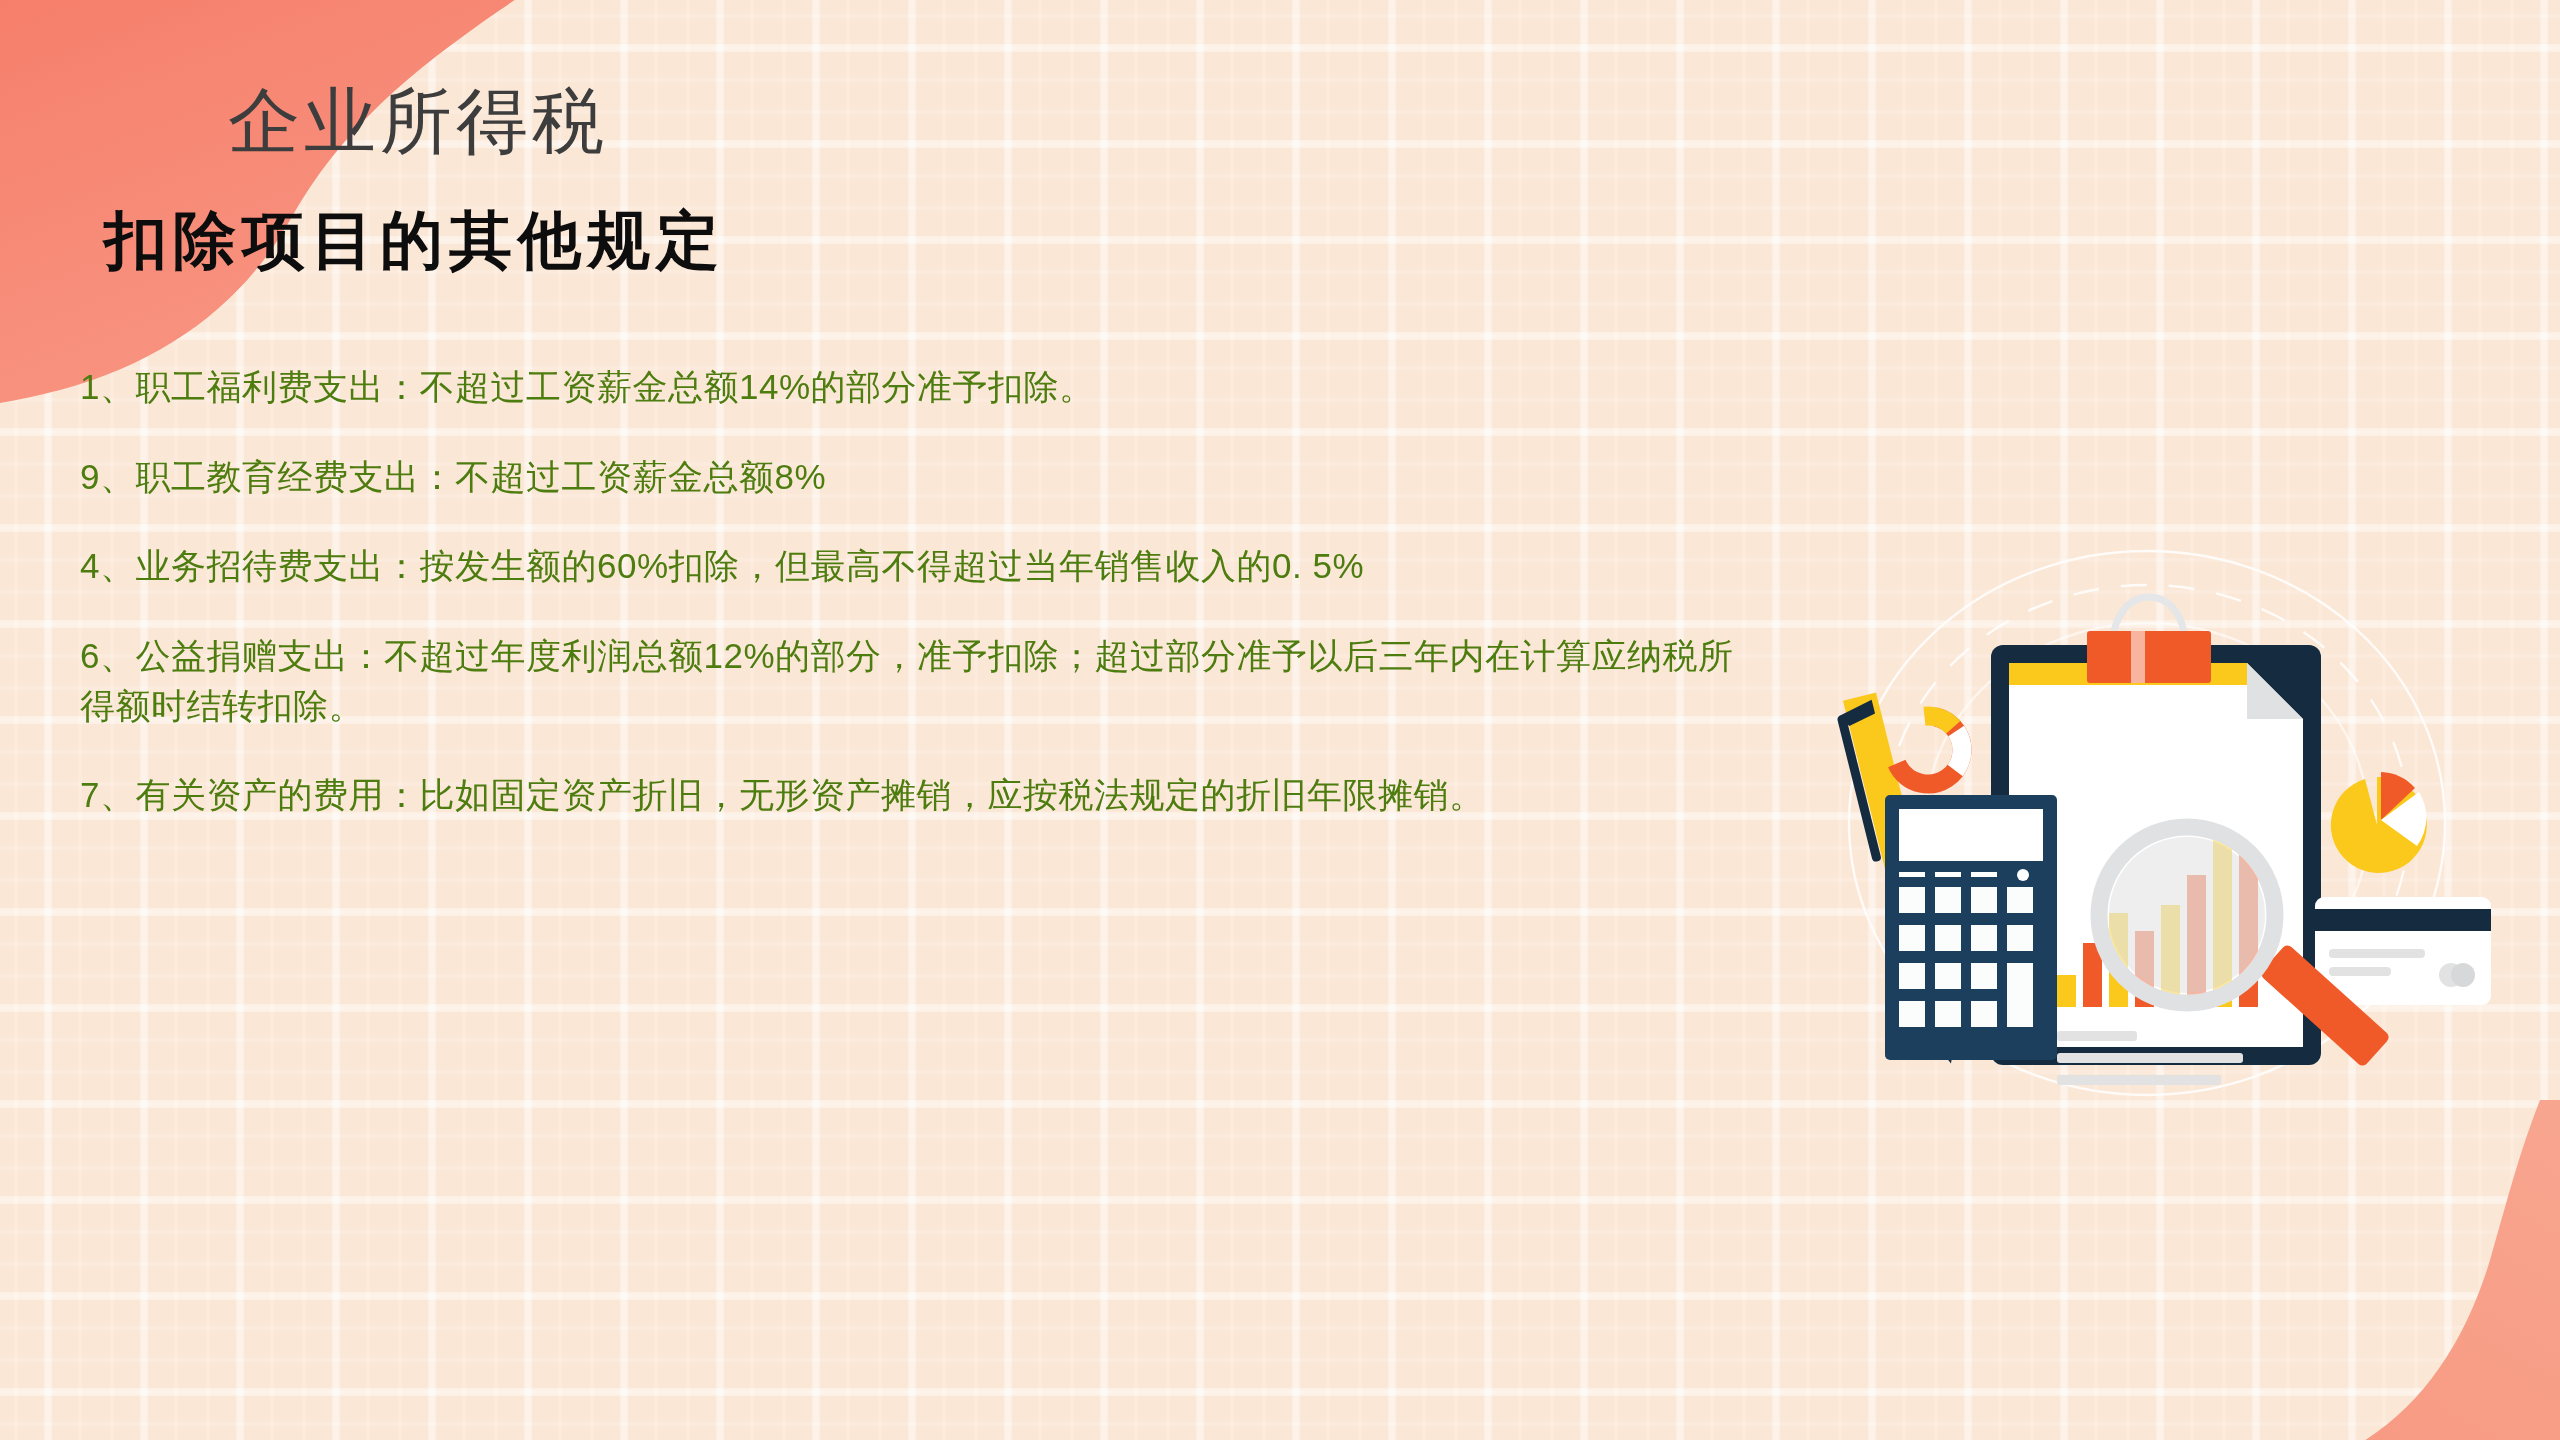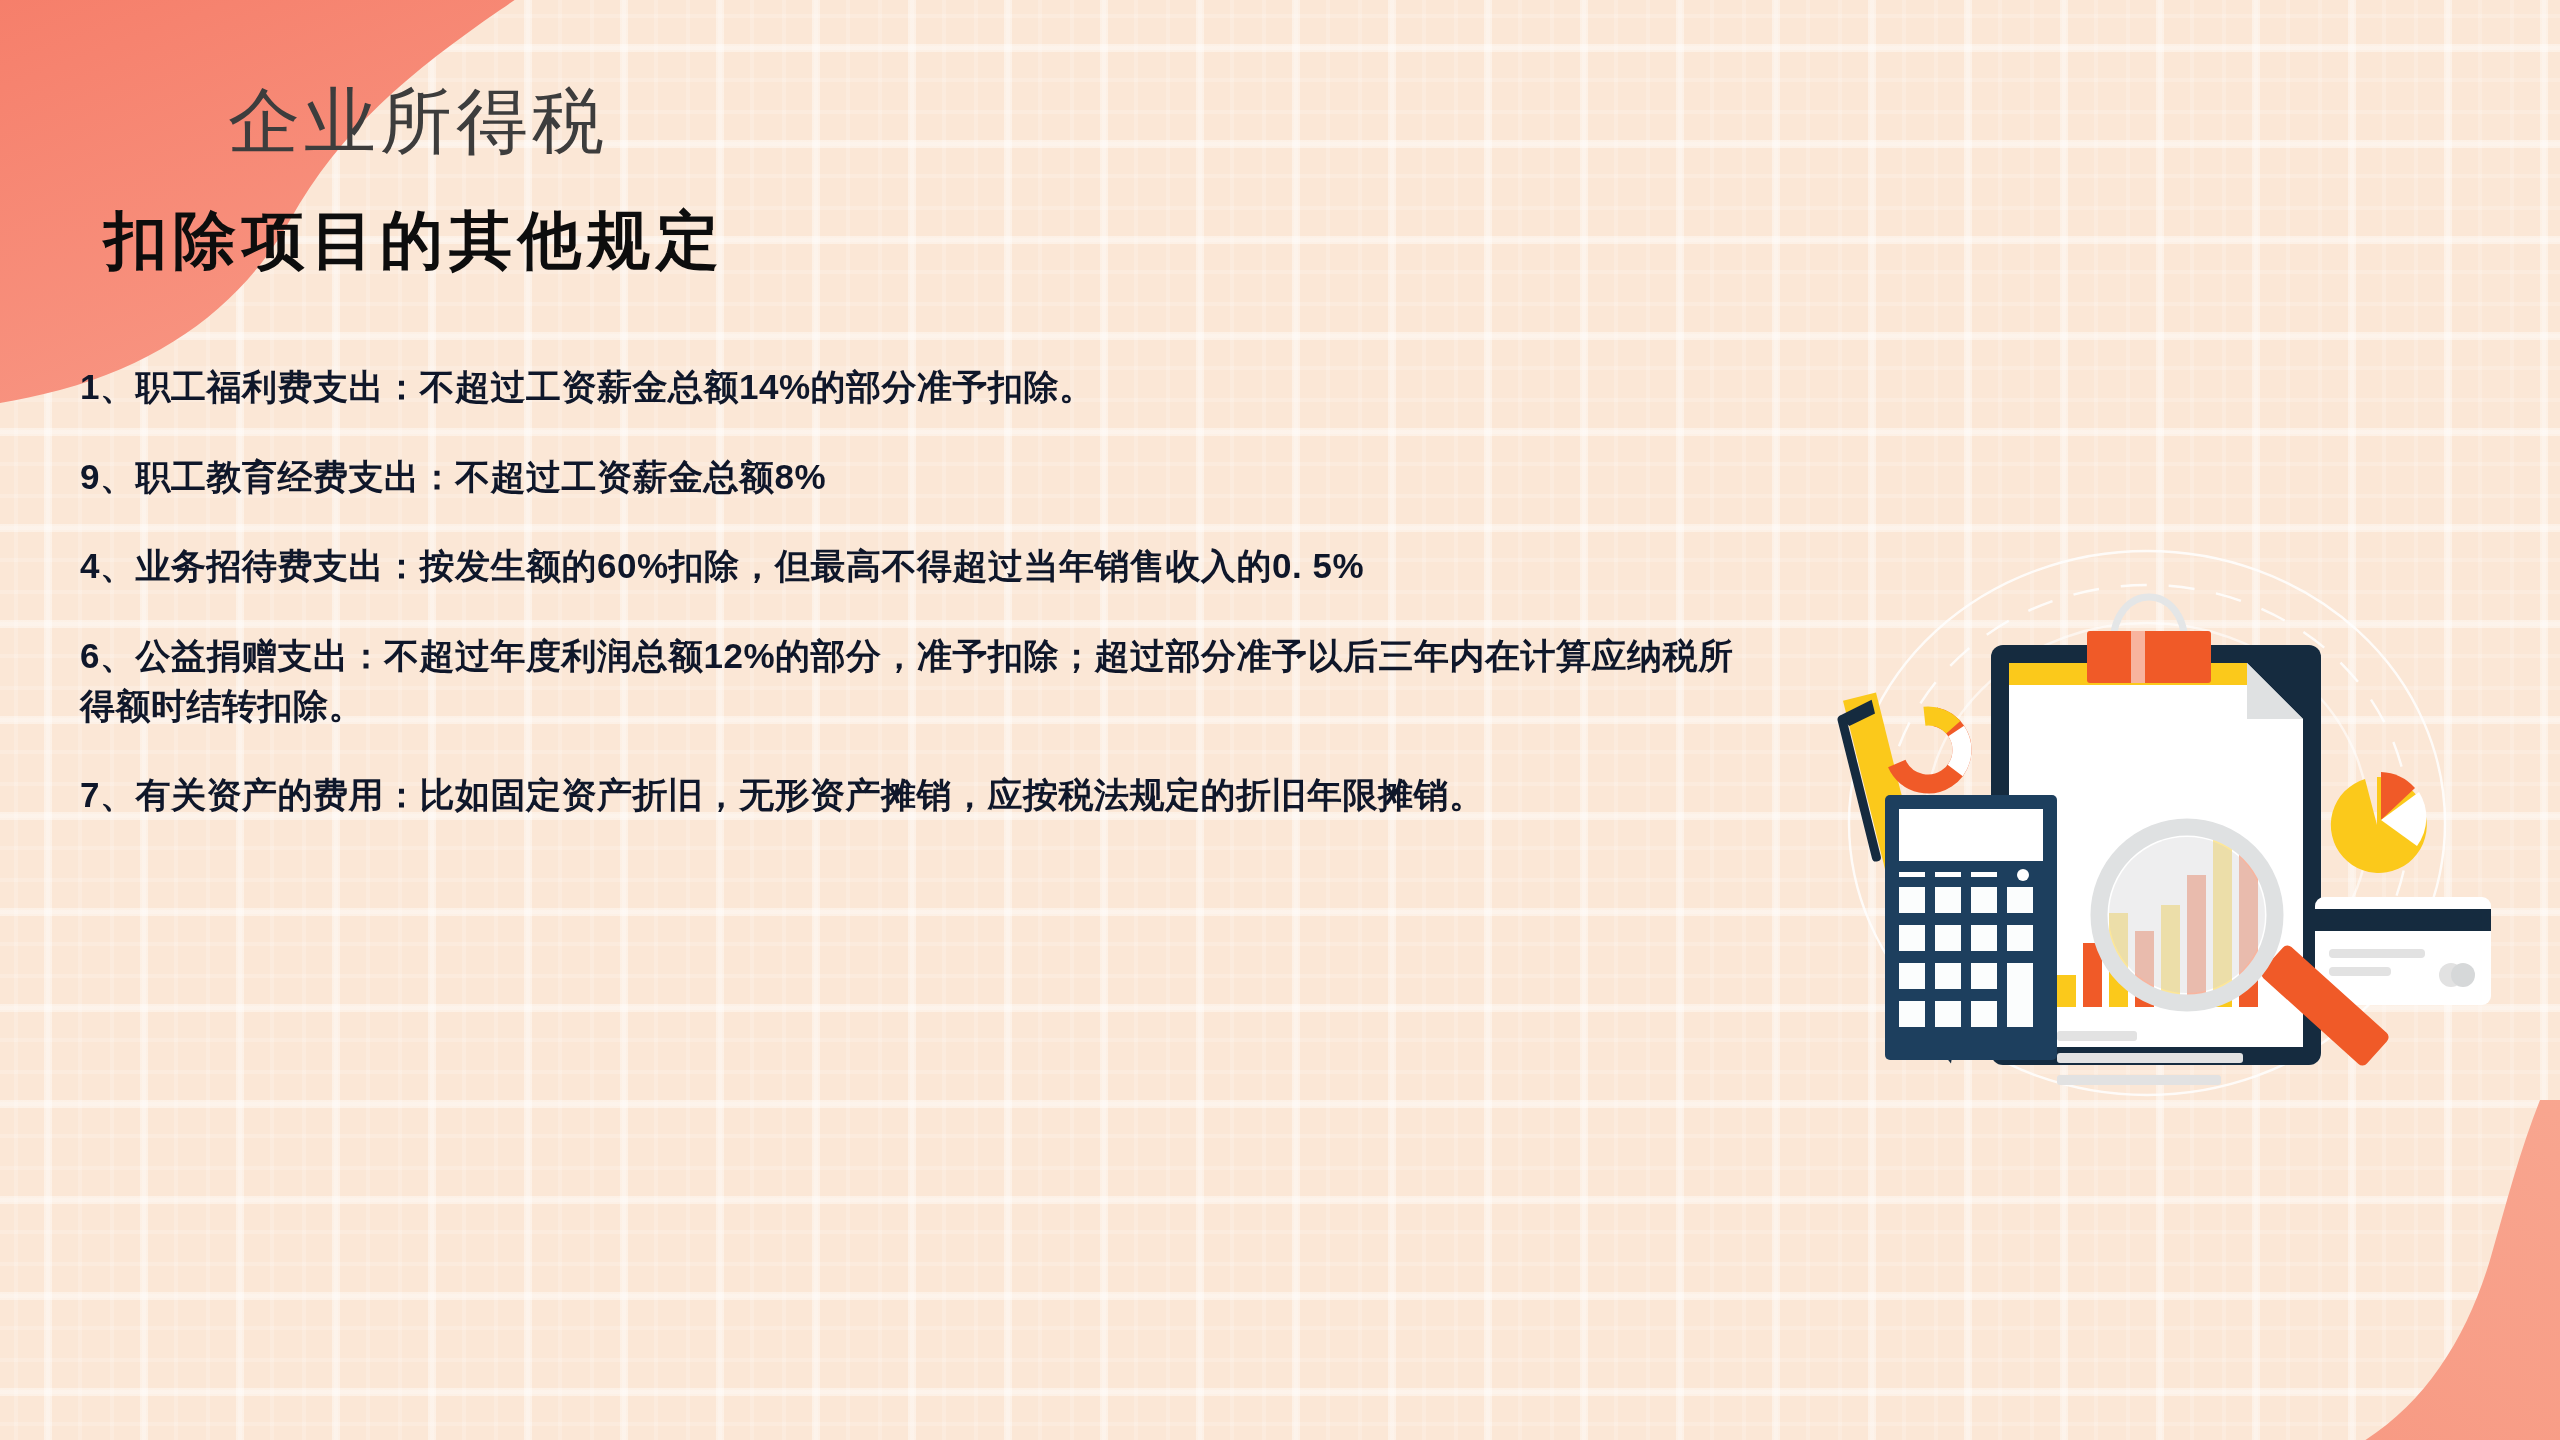--- a/index.html
+++ b/index.html
@@ -81,24 +81,24 @@
   }
   .body-list {
     position: absolute;
     left: 80px;
     top: 362px;
     width: 1660px;
   }
   .body-line {
     font-size: 35px;
     line-height: 1.42;
-    color: #0f172a;
+    color: #4d7c0f;
     margin-bottom: 40px;
     letter-spacing: 0.5px;
-    font-weight: 700;
+    font-weight: 400;
     white-space: pre-wrap;
   }
 
   .illustration {
     position: absolute;
     left: 1795px;
     top: 545px;
     width: 720px;
     height: 560px;
   }

